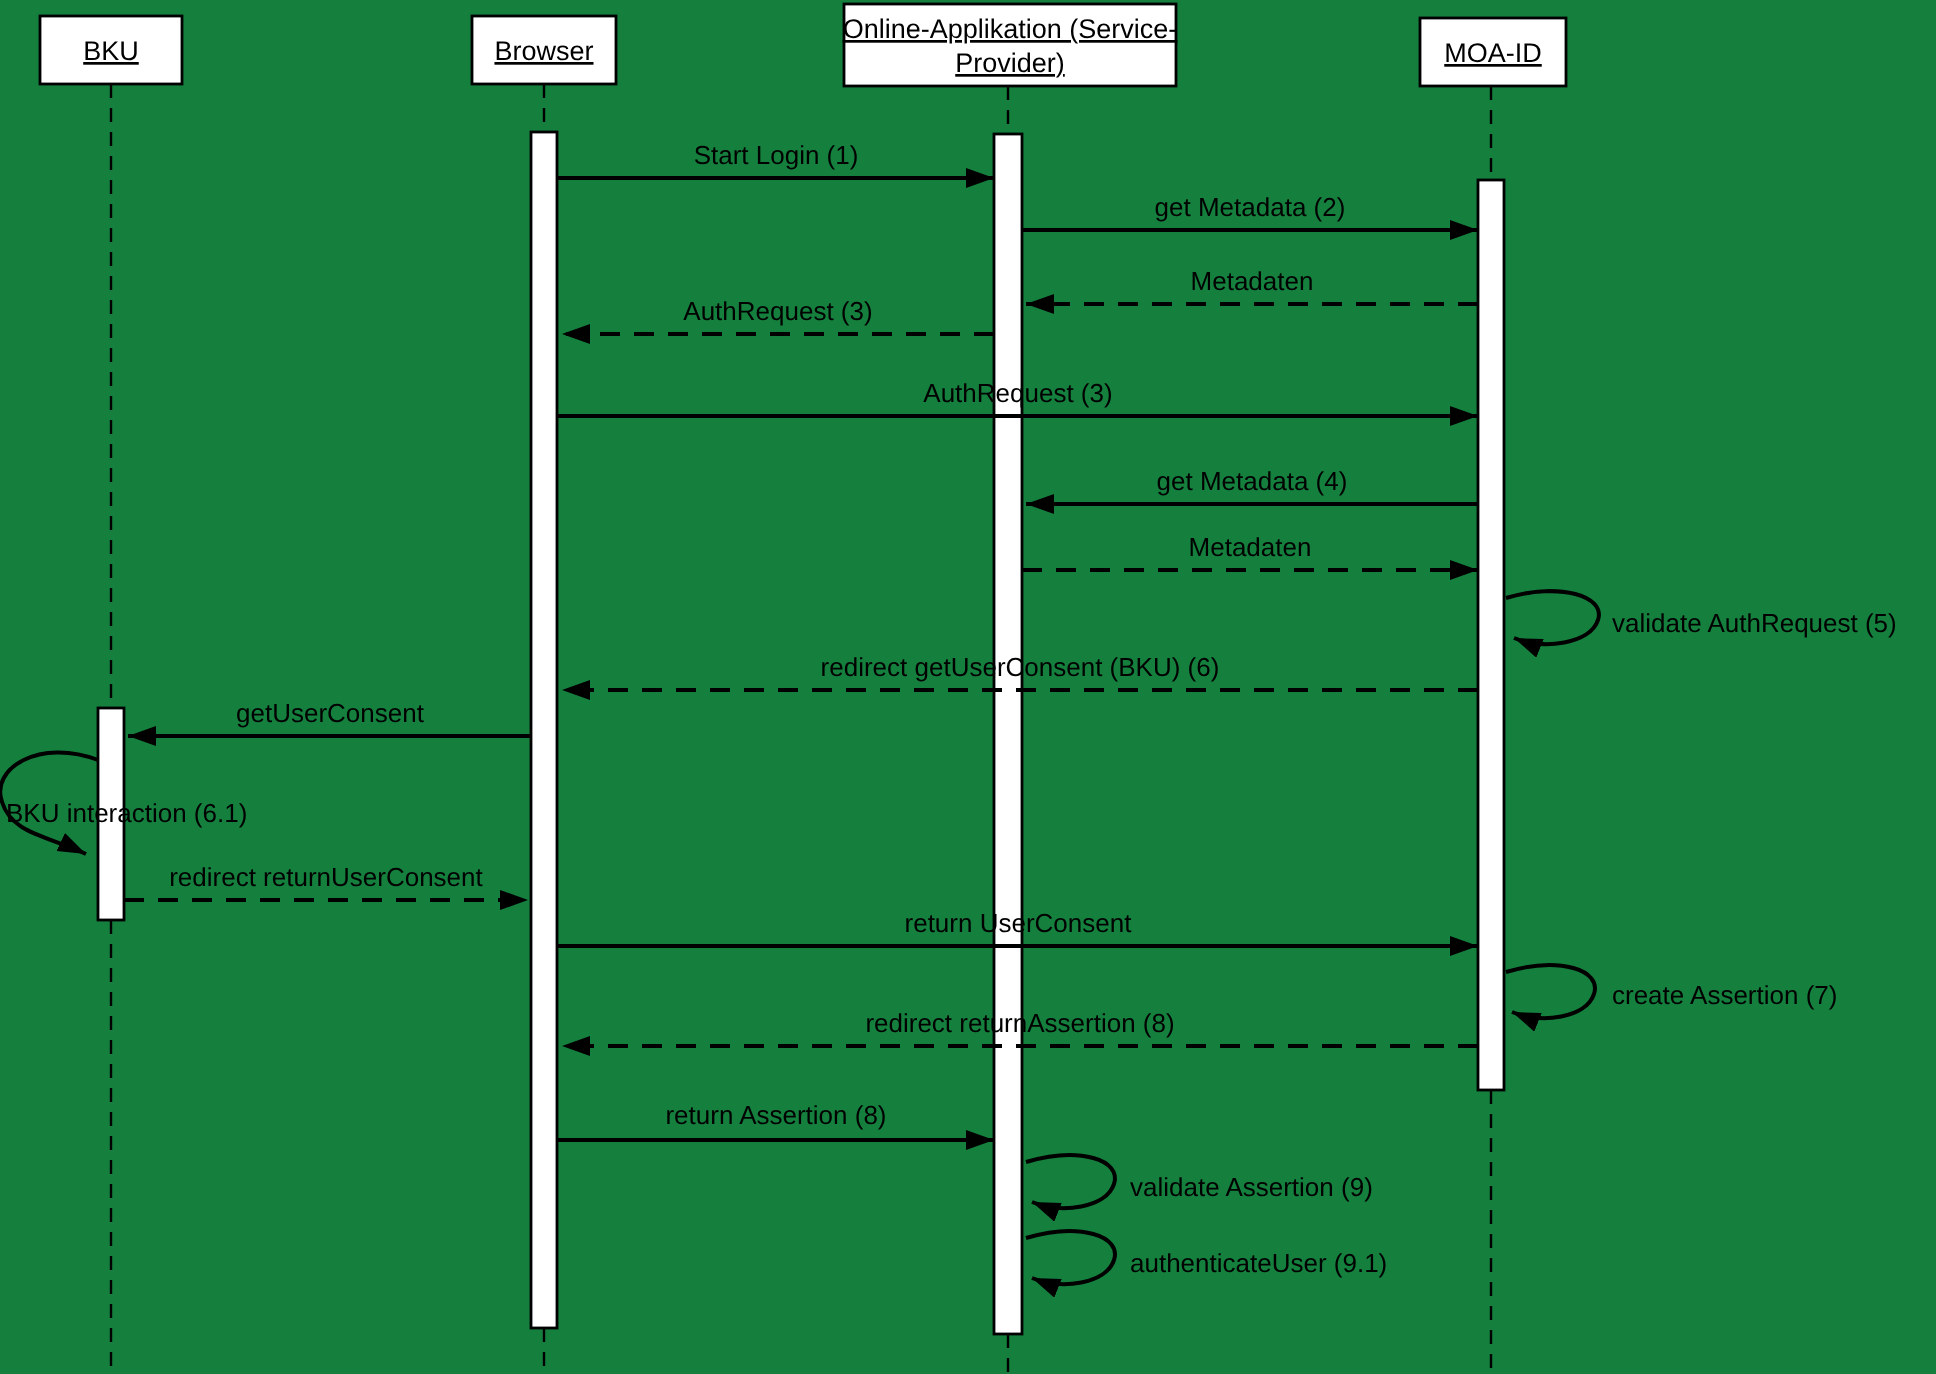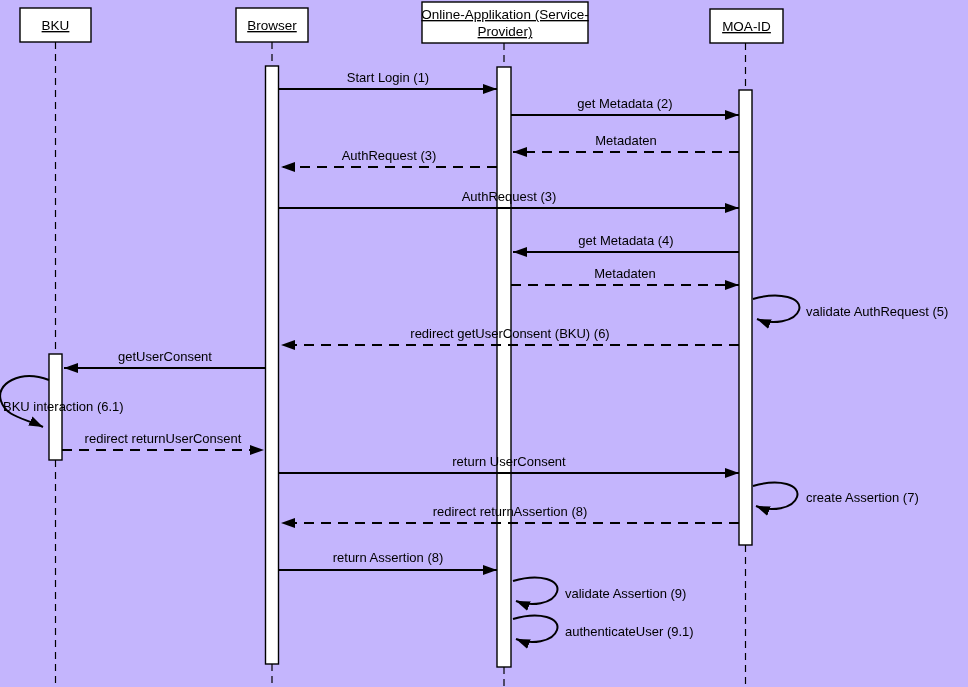--- a/index.html
+++ b/index.html
@@ -4,21 +4,21 @@
 <style>
   html, body {
     margin: 0;
     padding: 0;
     background: #ffffff;
   }
   .stage {
     position: relative;
     width: 968px;
     height: 687px;
-    background: #c4b5fd;
+    background: #15803d;
     overflow: hidden;
   }
   svg { display: block; }
   .actor-box {
     fill: #ffffff;
     stroke: #000000;
     stroke-width: 1.4;
   }
   .actor-label {
     font-family: "Liberation Sans", sans-serif;

